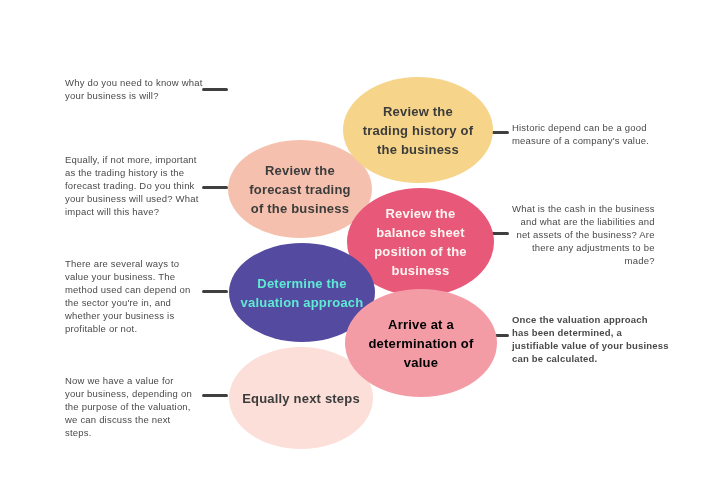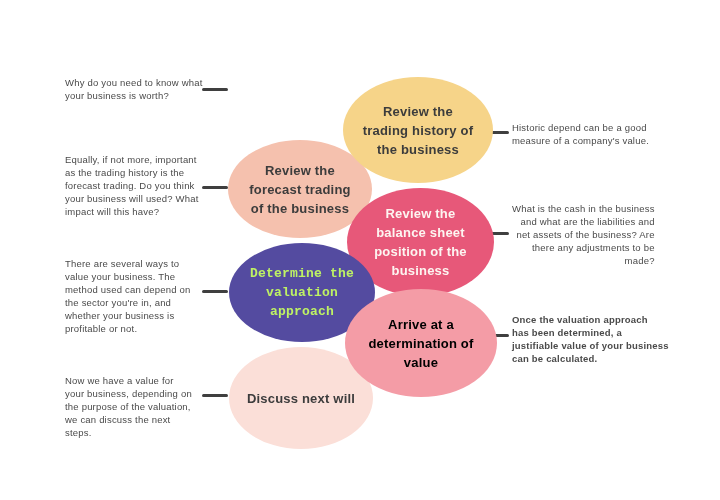--- a/index.html
+++ b/index.html
@@ -85,36 +85,36 @@
   </div>
 
   <div class="ellipse e4" style="background-color: rgb(231, 88, 121);">
     <div class="etitle" style="color: rgb(253, 245, 241);">Review the
 balance sheet
 position of the
 business</div>
   </div>
 
   <div class="ellipse e5" style="background-color: rgb(84, 75, 160);">
-    <div class="etitle" style="color: #bef264; font-family: Liberation Mono, monospace;">Determine the
+    <div class="etitle" style="color: #5eead4;">Determine the
 valuation approach</div>
   </div>
 
   <div class="ellipse e6" style="background-color: rgb(244, 156, 166);">
     <div class="etitle" style="color: #000000;">Arrive at a
 determination of
 value</div>
   </div>
 
   <div class="ellipse e7" style="background-color: rgb(251, 223, 216);">
-    <div class="etitle" style="color: rgb(60, 60, 60);">Discuss next will</div>
+    <div class="etitle" style="color: rgb(60, 60, 60);">Equally next steps</div>
   </div>
 
   <div class="note n1" style="color: rgb(74, 74, 74);">Why do you need to know what
-your business is worth?</div>
+your business is will?</div>
   <div class="note n2" style="color: rgb(74, 74, 74);">Historic depend can be a good
 measure of a company's value.</div>
   <div class="note n3" style="color: rgb(74, 74, 74);">Equally, if not more, important
 as the trading history is the
 forecast trading. Do you think
 your business will used? What
 impact will this have?</div>
   <div class="note n4" style="color: rgb(74, 74, 74); text-align: right;">What is the cash in the business
 and what are the liabilities and
 net assets of the business? Are

